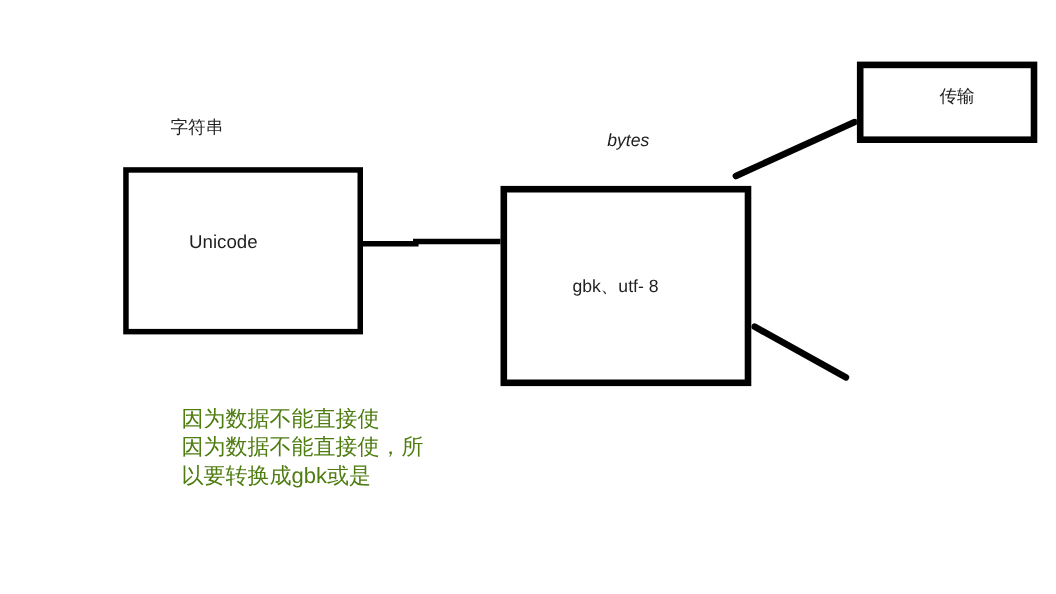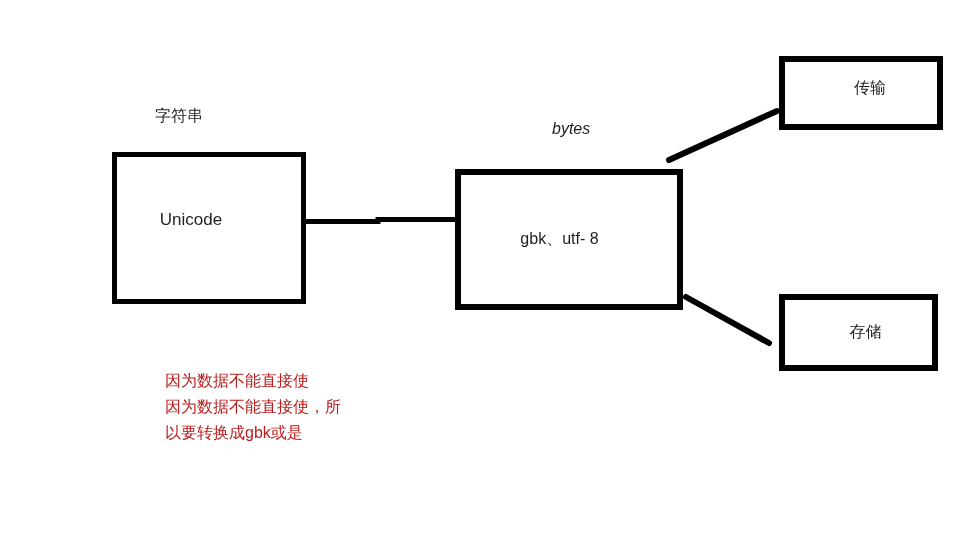--- a/index.html
+++ b/index.html
@@ -28,29 +28,29 @@
     box-sizing: border-box;
     background: #ffffff;
     display: flex;
     align-items: center;
     justify-content: center;
     font-size: 16px;
     color: #1f1f1f;
   }
   #box-unicode {
     left: 112px; top: 152px;
-    width: 194px; height: 152px;
+    width: 218px; height: 152px;
     border: 5px solid #000000;
     padding-right: 36px;
     padding-bottom: 16px;
     font-size: 17px;
   }
   #box-encodings {
     left: 455px; top: 169px;
-    width: 228px; height: 141px;
+    width: 228px; height: 182px;
     border: 6px solid #000000;
     padding-right: 19px;
   }
   #box-transmit {
     left: 779px; top: 56px;
     width: 164px; height: 74px;
     border: 6px solid #000000;
     padding-left: 18px;
     padding-bottom: 9px;
   }
@@ -65,23 +65,23 @@
     font-size: 16px;
     white-space: nowrap;
     color: #1f1f1f;
   }
   #cap-string { left: 155px; top: 106px; }
   #cap-bytes  { left: 552px; top: 120px; font-style: italic; }
   #note {
     position: absolute;
     left: 165px;
     top: 368px;
-    font-size: 16px;
+    font-size: 20px;
     line-height: 26px;
-    color: #b91c1c;
+    color: #4d7c0f;
     white-space: nowrap;
   }
 </style>
 </head>
 <body>
 
 <div id="canvas">
 
   <svg id="connectors" viewBox="0 0 960 540" xmlns="http://www.w3.org/2000/svg">
     <polyline points="297,221.5 378,221.5 378,219.5 466,219.5" fill="none" stroke-width="5" stroke="#000000"></polyline>
@@ -98,23 +98,20 @@
   </div>
 
   <div class="box" id="box-encodings">
     <span>gbk、utf- 8</span>
   </div>
 
   <div class="box" id="box-transmit">
     <span>传输</span>
   </div>
 
-  <div class="box" id="box-store">
-    <span>存储</span>
-  </div>
 
   <div id="note">
     <div>因为数据不能直接使</div>
     <div>因为数据不能直接使，所</div>
     <div>以要转换成gbk或是</div>
   </div>
 
 </div>
 
 </body></html>

